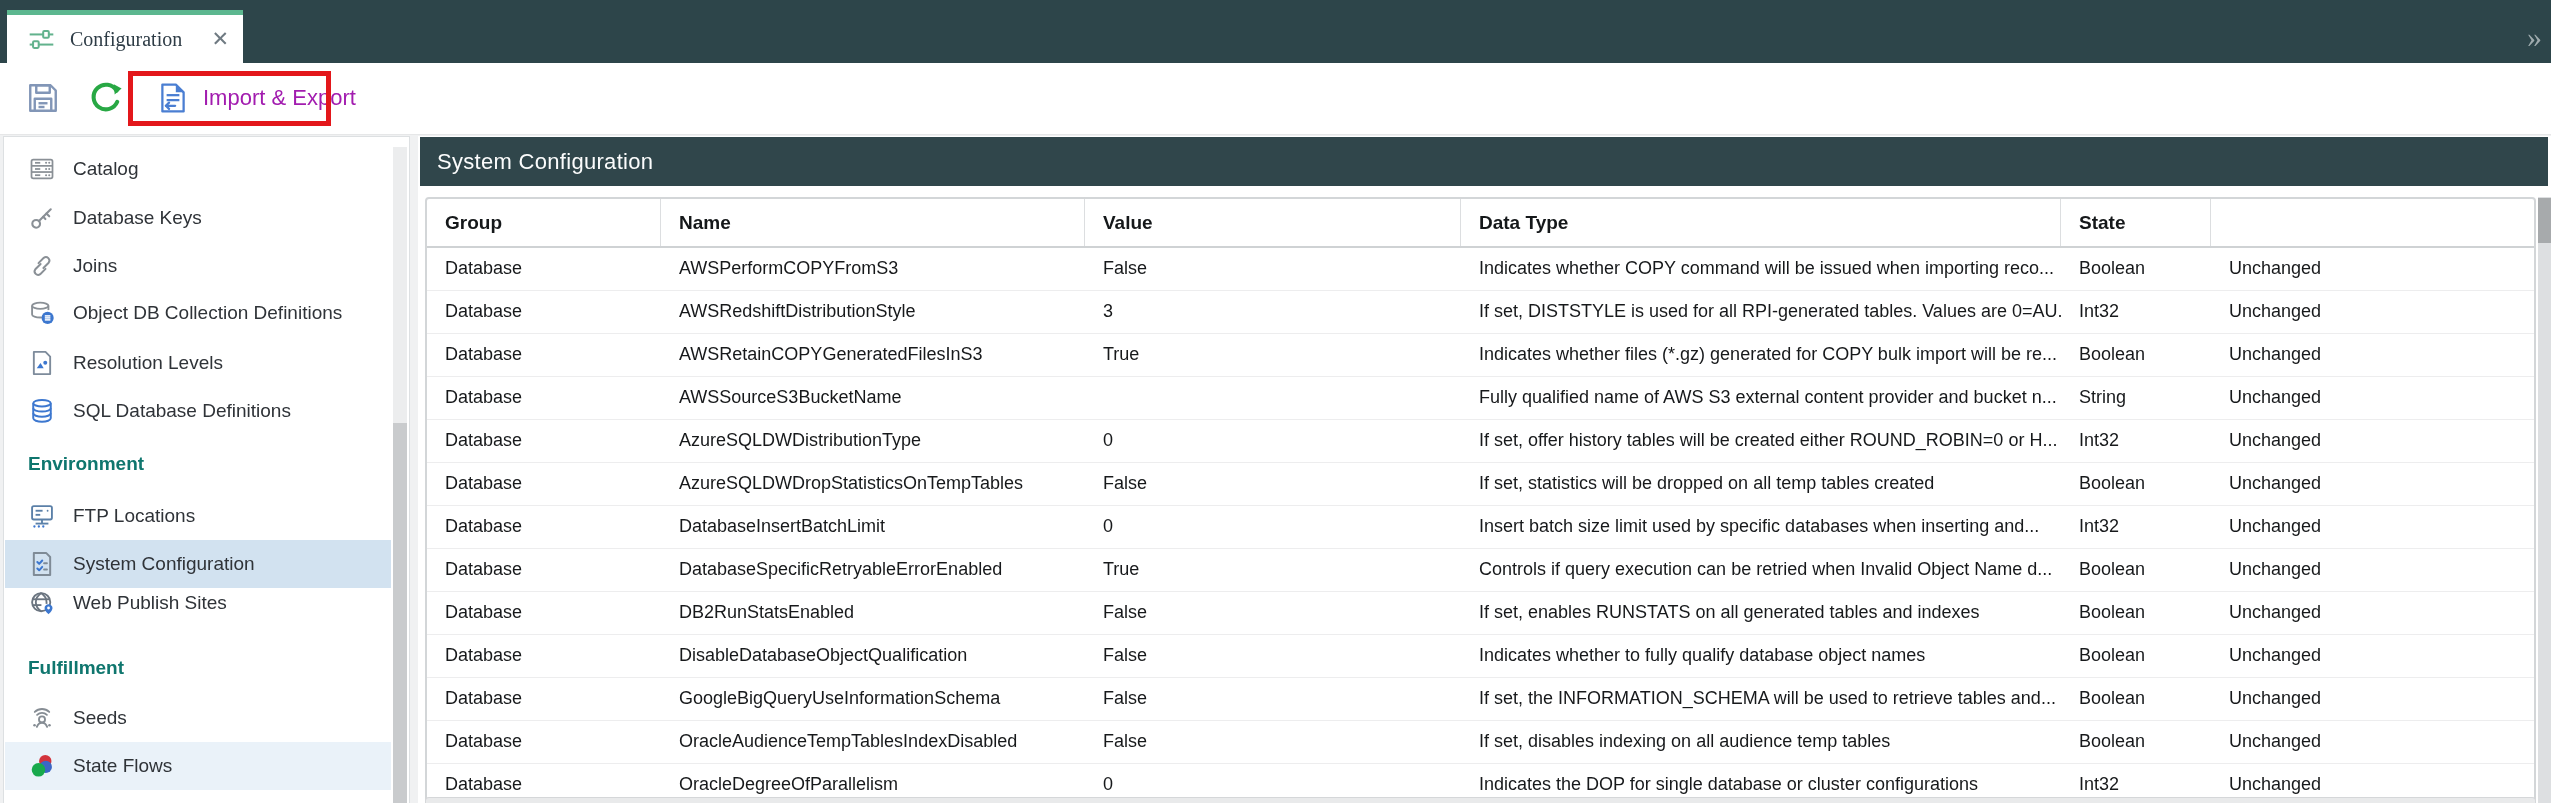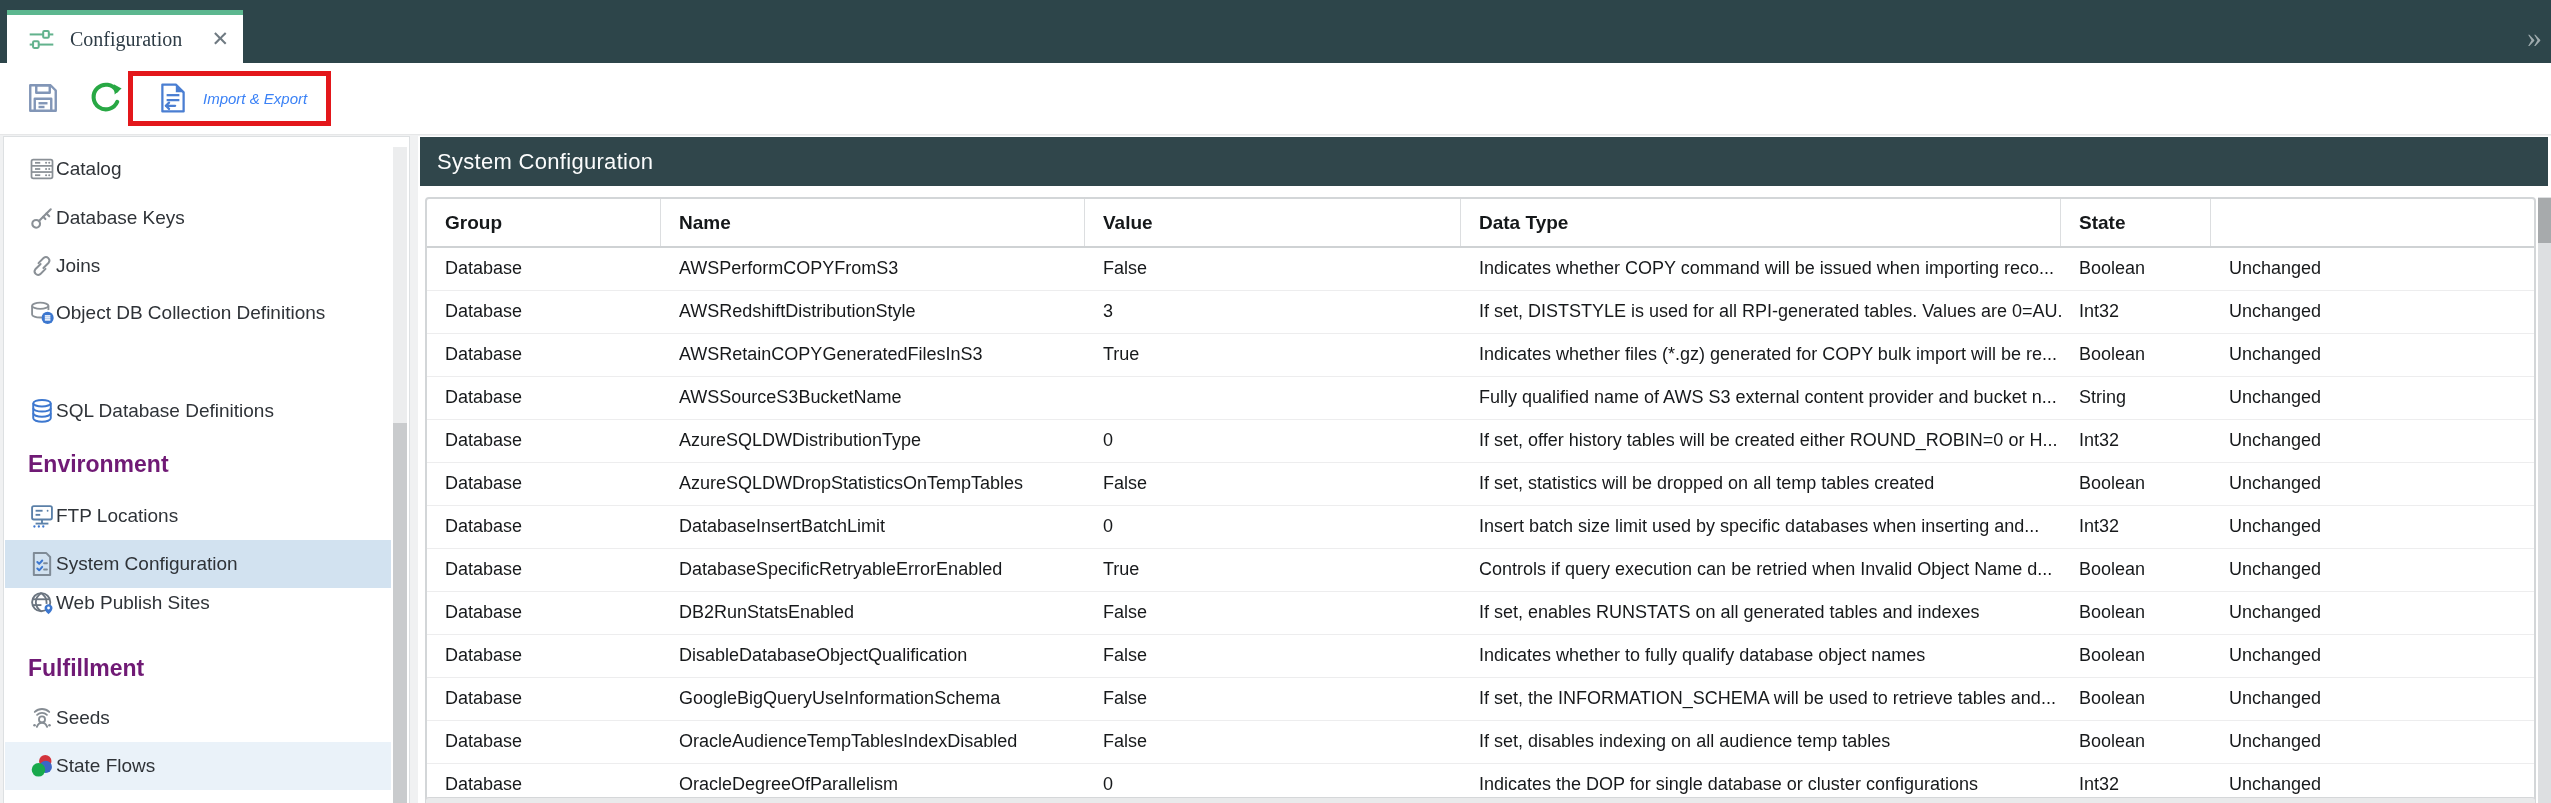--- a/index.html
+++ b/index.html
@@ -22,41 +22,41 @@
   
   .toolbar{position:absolute;left:0;top:63px;width:2551px;height:72px;background:#ffffff;border-bottom:1px solid #e6e7e8;box-sizing:border-box;}
   .tool-btn{position:absolute;top:17px;width:36px;height:36px;border:none;background:transparent;padding:0;cursor:pointer;}
   .btn-save{left:25px;}
   .btn-refresh{left:88px;}
   .import-btn{
     position:absolute;left:148px;top:11px;height:48px;display:flex;align-items:center;gap:13px;
     background:transparent;border:none;padding:0 8px;cursor:pointer;
   }
   .import-btn svg{width:34px;height:34px;}
-  .import-label{font-size:15px;color:#3b82f6;font-style:italic;}
+  .import-label{font-size:22px;color:#a21caf;}
   .red-annotation{
     position:absolute;left:128px;top:8px;width:203px;height:55px;
     border:5px solid #e3171b;box-sizing:border-box;pointer-events:none;
   }
   
   .sidebar{
     position:absolute;left:3px;top:136px;width:407px;height:667px;background:#ffffff;
     border:1px solid #dde0e2;border-bottom:none;box-sizing:border-box;
   }
   .side-item{
     position:absolute;left:1px;right:18px;height:48px;
-    display:flex;align-items:center;padding-left:23px;cursor:pointer;
+    display:flex;align-items:center;gap:17px;padding-left:23px;cursor:pointer;
   }
   .side-item svg{width:28px;height:28px;flex:0 0 auto;}
   .side-label{font-size:19px;color:#2f3338;white-space:nowrap;}
   .side-item.selected{background:#d2e2f0;}
   .side-item.tinted{background:#eaf2f9;}
   .side-header{
     position:absolute;left:24px;height:30px;display:flex;align-items:center;
-    font-size:23px;font-weight:700;color:#701a75;
+    font-size:19px;font-weight:700;color:#0f766e;
   }
   .side-scrollbar{position:absolute;left:393px;top:147px;width:14px;height:656px;background:#ecedee;}
   .side-thumb{position:absolute;left:0;top:276px;bottom:0;width:14px;background:#c9cbcd;cursor:pointer;}
   
   .main{position:absolute;left:418px;top:136px;width:2133px;height:667px;background:#ffffff;}
   .section-bar{
     position:absolute;left:2px;top:1px;width:2128px;height:49px;background:#30464b;
     display:flex;align-items:center;padding-left:17px;box-sizing:border-box;
   }
   .section-title{font-size:22px;color:#fbfcfc;font-weight:400;letter-spacing:.3px;}
@@ -196,20 +196,30 @@
       <circle cx="16.8" cy="16.2" r="5.2" fill="#3c77cf"></circle>
       <g stroke="#ffffff" stroke-width="1.3">
         <line x1="14.4" y1="14.5" x2="19.2" y2="14.5"></line>
         <line x1="14.4" y1="16.2" x2="19.2" y2="16.2"></line>
         <line x1="14.4" y1="17.9" x2="19.2" y2="17.9"></line>
       </g>
     </svg>
     <span class="side-label">Object DB Collection Definitions</span>
   </div>
 
+  <div class="side-item" style="top:202px">
+    <svg viewBox="0 0 24 24">
+      <g stroke="#7d8b9b" stroke-width="1.6" fill="none" stroke-linejoin="round">
+        <path d="M5 2.5h10l4 4v15H5z"></path>
+      </g>
+      <path d="M7.5 16.5l3.2-4.5 2.8 4.5z" fill="#3c77cf"></path>
+      <circle cx="14.8" cy="11.8" r="1.7" fill="#3c77cf"></circle>
+    </svg>
+    <span class="side-label">Resolution Levels</span>
+  </div>
 
   <div class="side-item" style="top:250px">
     <svg viewBox="0 0 24 24">
       <g stroke="#3c77cf" stroke-width="1.7" fill="none">
         <ellipse cx="12" cy="5.3" rx="7.5" ry="2.8"></ellipse>
         <path d="M4.5 5.3v13c0 1.6 3.4 2.9 7.5 2.9s7.5-1.3 7.5-2.9v-13"></path>
         <path d="M4.5 9.6c0 1.6 3.4 2.9 7.5 2.9s7.5-1.3 7.5-2.9"></path>
         <path d="M4.5 14c0 1.6 3.4 2.9 7.5 2.9s7.5-1.3 7.5-2.9"></path>
       </g>
     </svg>

